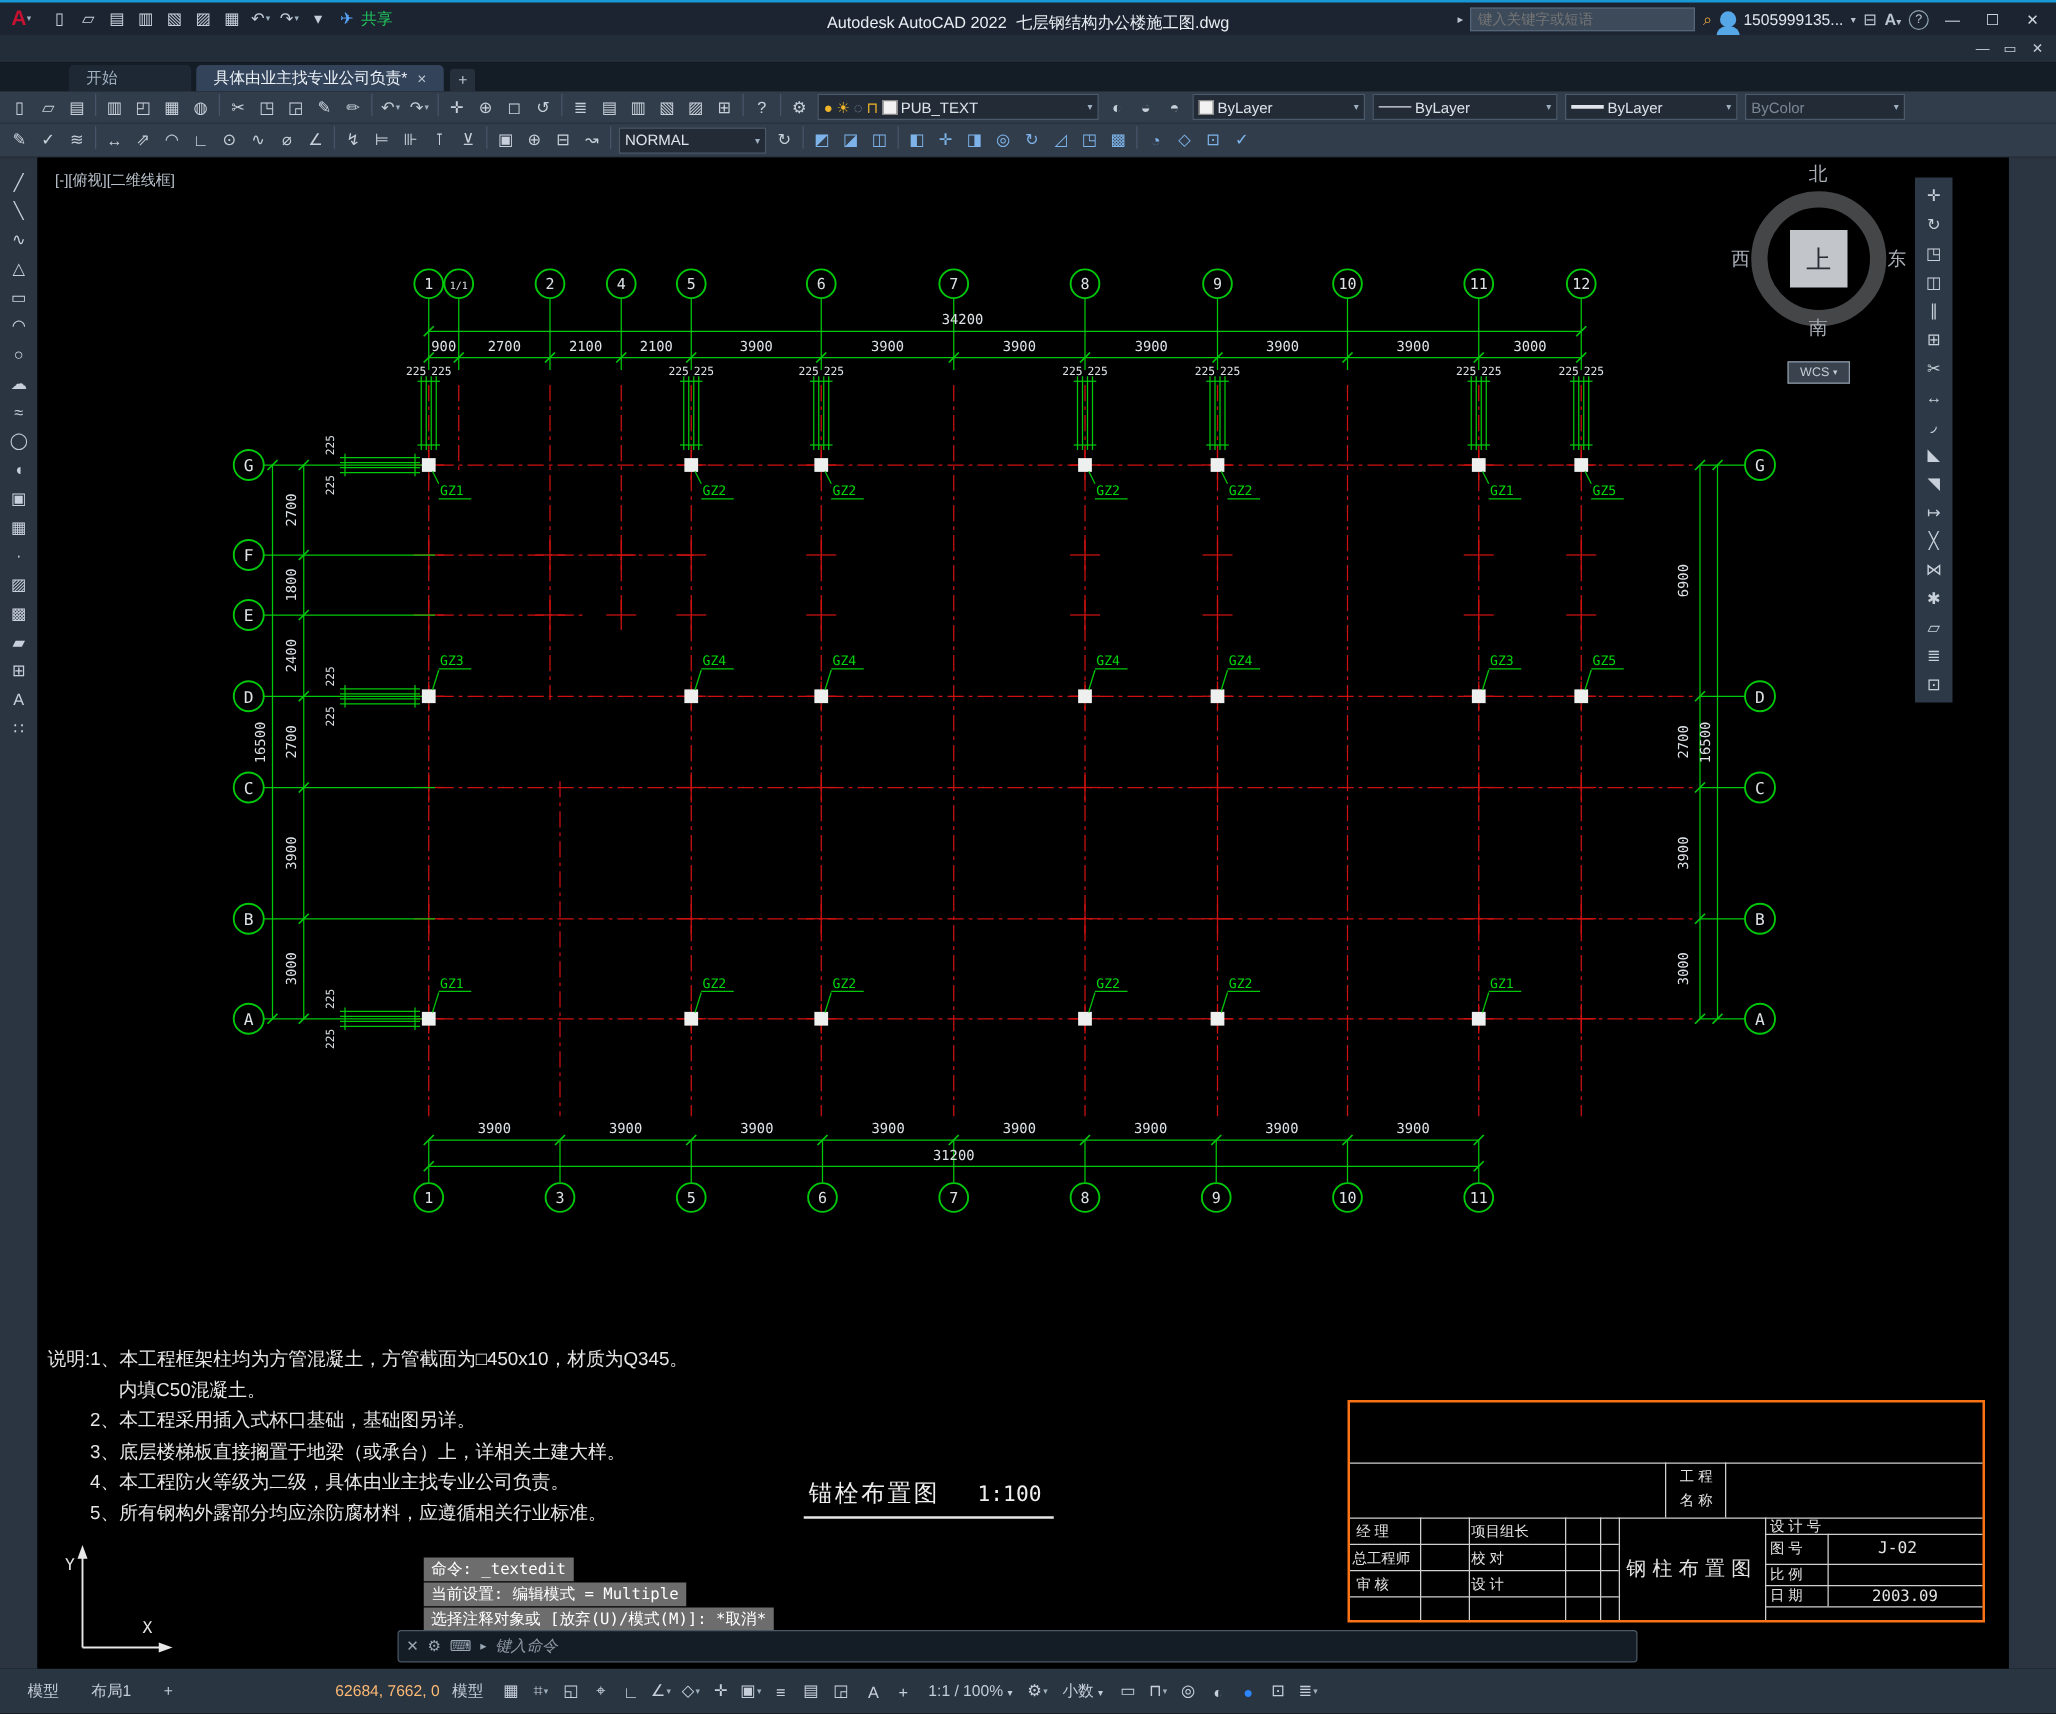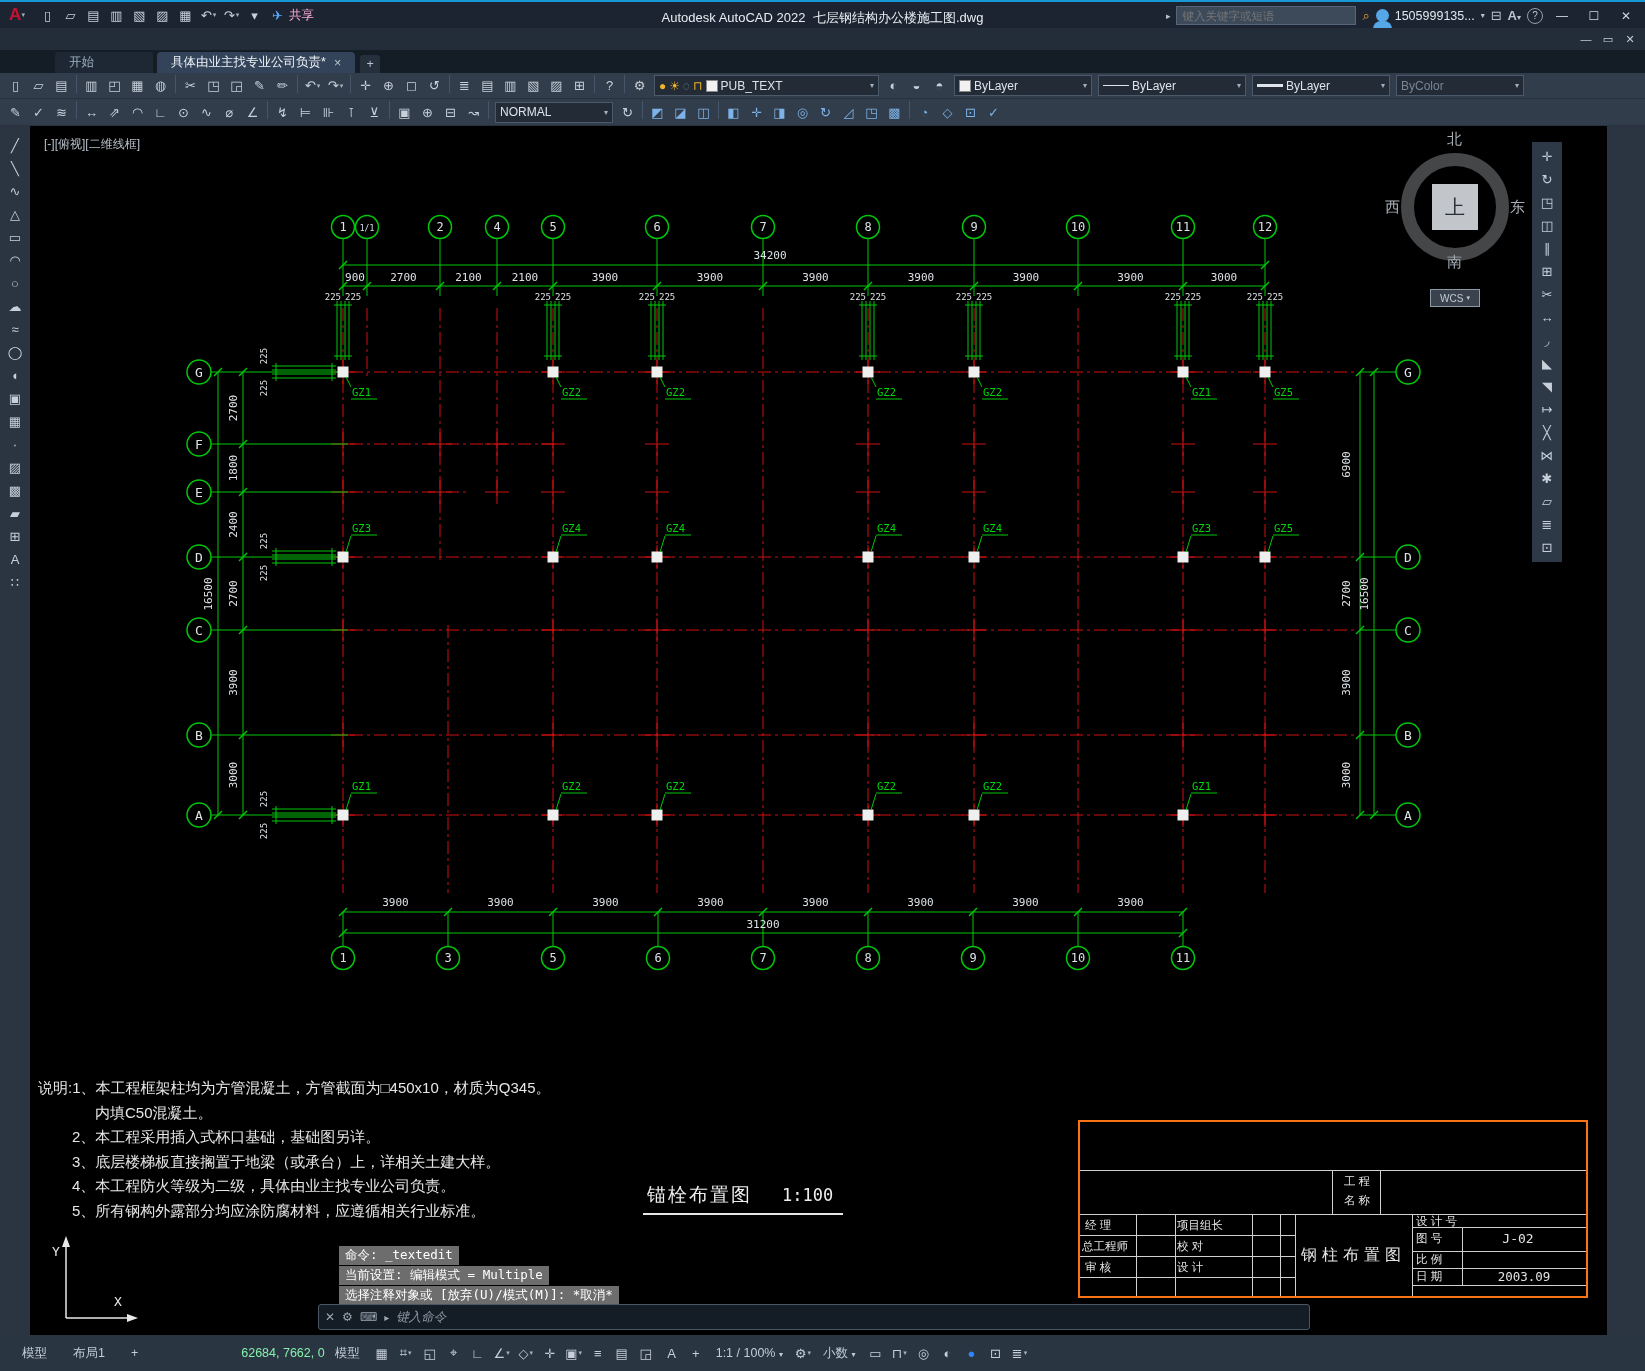--- a/index.html
+++ b/index.html
@@ -84,21 +84,21 @@
   .cmdline{position:absolute;left:292px;color:#fff;font-family:"DejaVu Sans Mono",monospace;font-size:12.5px;padding-left:17px;}
   .cmdline span{background:rgba(128,128,128,0.85);padding:1px 6px;display:inline-block;}
   #cmdbar{position:absolute;left:288px;top:1178px;width:992px;height:26px;background:rgba(22,30,40,0.93);
           border:1px solid #4a5866;border-radius:3px;display:flex;align-items:center;padding:0 6px;box-sizing:border-box;gap:7px;}
   #cmdbar .ph{color:#8b97a3;font-style:italic;}
   #cmdbar .ic{color:#9aa7b4;font-size:12px;}
   
   #statusbar{left:0;top:1335px;width:100%;height:36px;background:#2a3542;display:flex;align-items:center;
              padding:0 10px;box-sizing:border-box;gap:2px;color:#c3cdd8;}
   .stab{padding:3px 12px;font-size:12.5px;}
-  #coords{margin-left:89px;font-size:12.5px;color:#86efac;white-space:nowrap;}
+  #coords{margin-left:116px;font-size:12.5px;color:#fdba74;white-space:nowrap;}
   .sbtn{padding:3px 8px;}
   #statusbar .ticon{width:24px;height:24px;font-size:13px;}
   .sb-text{white-space:nowrap;padding:0 6px;}
   .blue-badge{color:#2e86ff;}
 </style>
 </head>
 <body>
 
 <div class="abs" id="titlebar">
   <span class="alogo">A<span style="font-size:7px;color:#9fb0c0">▾</span></span>
@@ -108,21 +108,21 @@
       <span class="ticon">▤</span>
       <span class="ticon">▥</span>
       <span class="ticon">▧</span>
       <span class="ticon">▨</span>
       <span class="ticon">▦</span>
       <span class="ticon">↶<span class="caret">▾</span></span>
       <span class="ticon">↷<span class="caret">▾</span></span>
       <span class="ticon">▾</span>
     </span>
   <span class="ticon" style="color:#58a6ff">✈</span>
-  <span style="color:#f9a8d4">共享</span>
+  <span style="color:#22c55e">共享</span>
   <span id="tb-title">
     <span>Autodesk AutoCAD 2022</span>
     <span class="doc">七层钢结构办公楼施工图.dwg</span>
   </span>
   <span class="tb-right">
     <span class="mini-ic" style="font-size:9px">▸</span>
     <input id="searchbox" placeholder="键入关键字或短语" style="">
     <span class="mini-ic" style="color:#e8a33d">⌕</span>
     <span class="person"></span>
     <span style="color:#dfe6ee">1505999135...</span>

